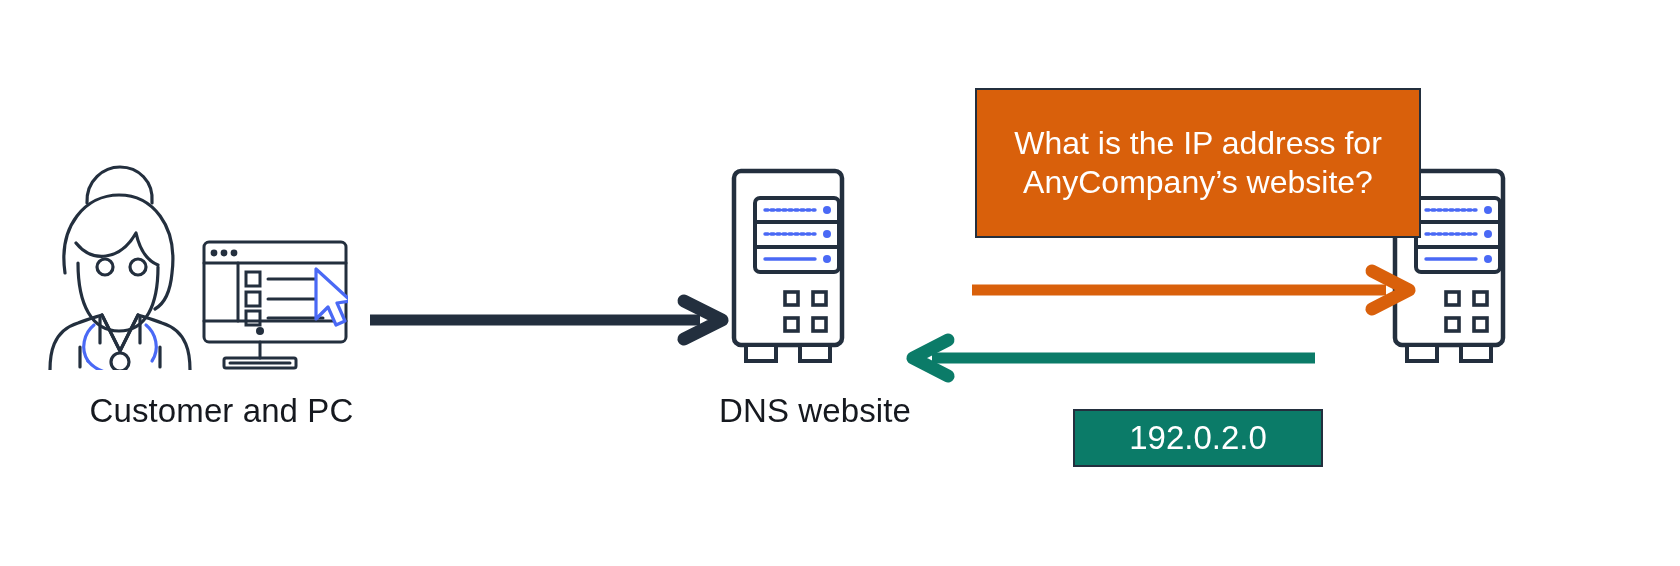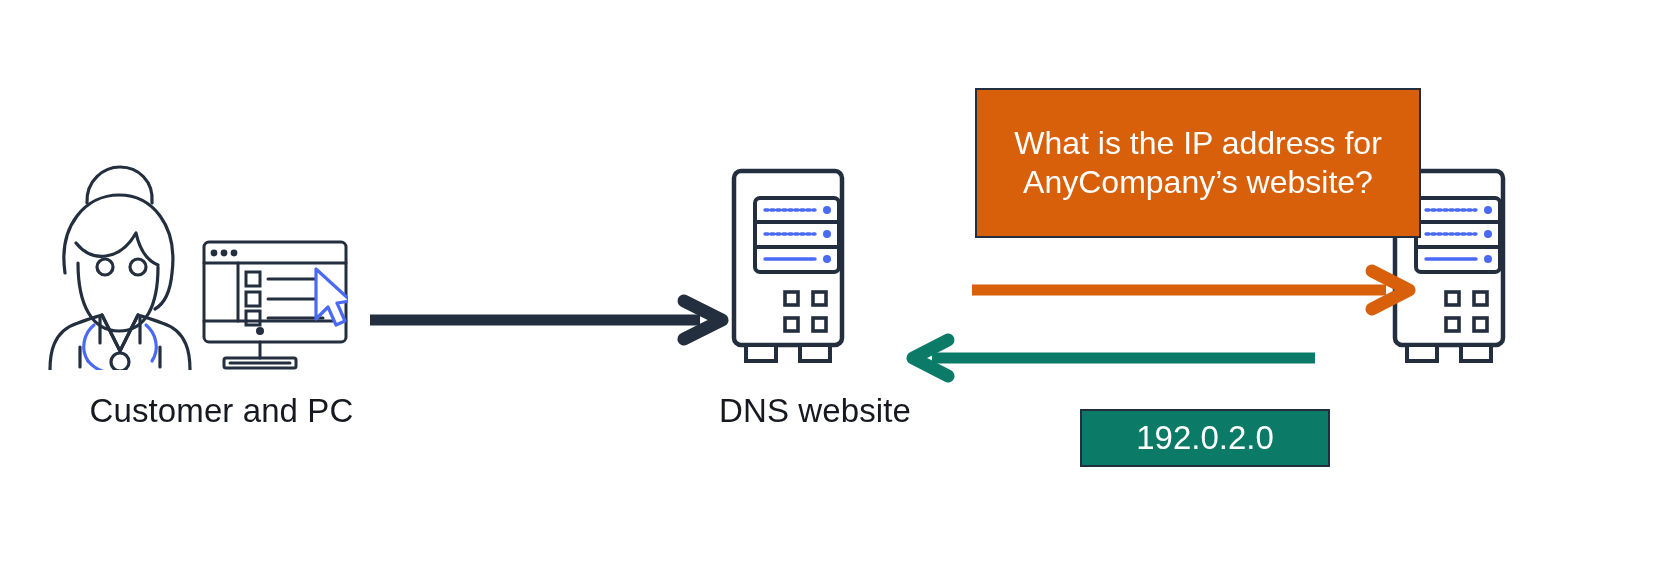--- a/index.html
+++ b/index.html
@@ -44,21 +44,20 @@
   }
   .callout.question {
     background: #d9600b;
     font-size: 32px;
     padding: 14px 14px;
   }
   .callout.answer {
     background: #0b7b68;
     font-size: 33px;
     padding: 4px 12px;
-    margin-left: 7px;
   }
   .arrow-svg {
     position: absolute;
     overflow: visible;
   }
 </style>
 </head>
 <body>
 
 <div id="canvas">

